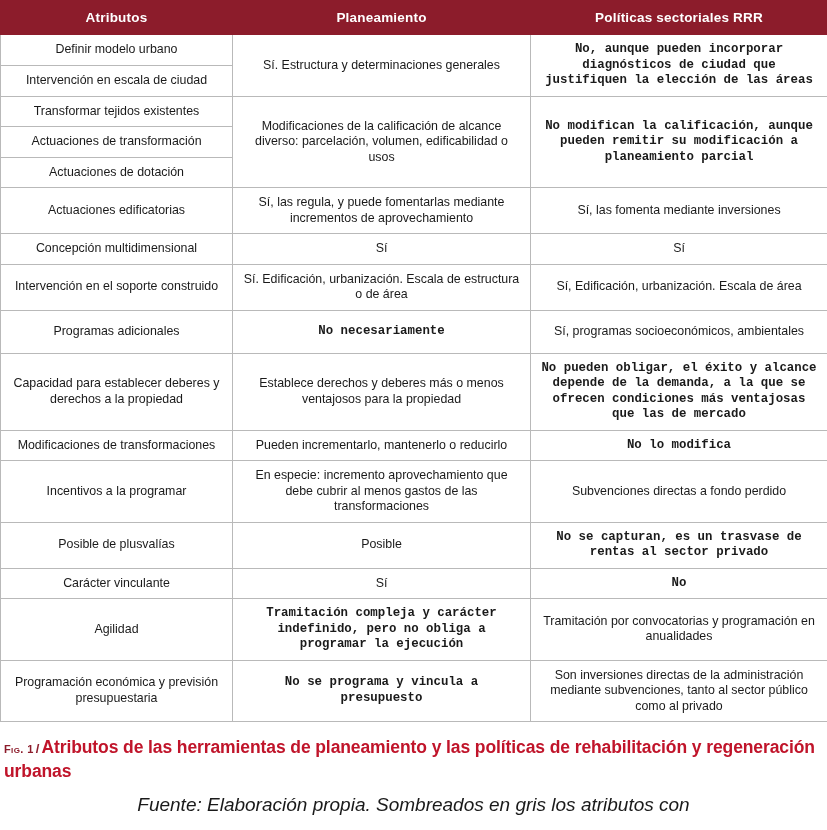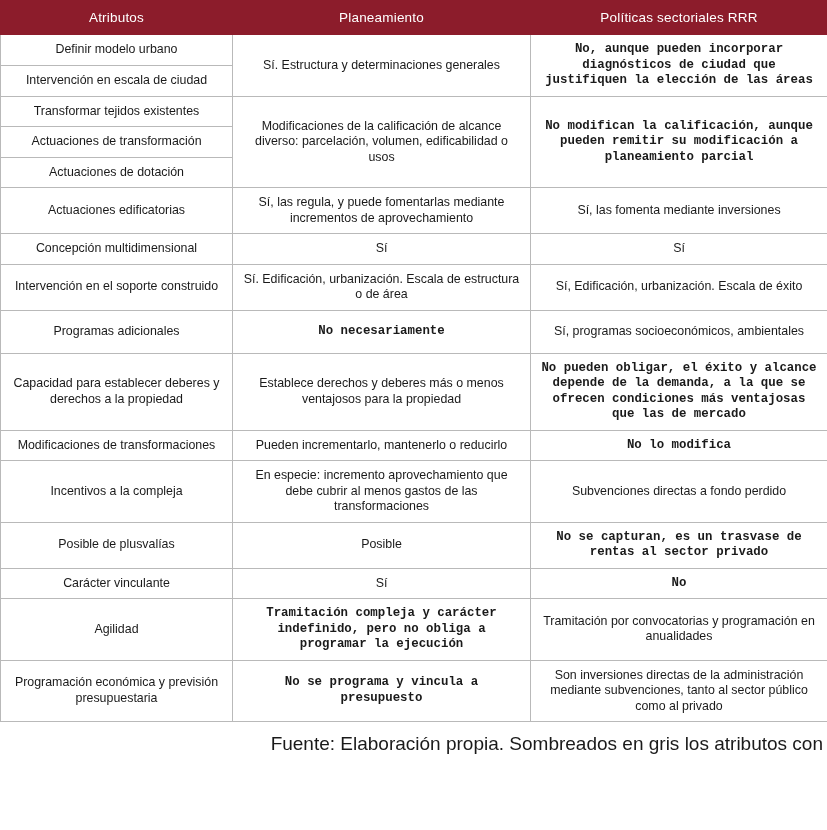--- a/index.html
+++ b/index.html
@@ -26,21 +26,21 @@
     table-layout: fixed;
   }
   table.matrix col.c-attr { width: 232px; }
   table.matrix col.c-plan { width: 298px; }
   table.matrix col.c-pol  { width: 297px; }
 
   table.matrix thead th {
     background: #8c1c2b;
     color: #ffffff;
     font-size: 13.5px;
-    font-weight: normal;
+    font-weight: bold;
     text-align: center;
     padding: 9px 12px;
     border: 1px solid #8c1c2b;
     letter-spacing: 0.2px;
   }
   table.matrix td {
     border: 1px solid #b9b9b9;
     font-size: 12.4px;
     line-height: 1.25;
     text-align: center;
@@ -82,21 +82,21 @@
     font-weight: bold;
     letter-spacing: -0.1px;
   }
   .source {
     margin: 10px 4px 0 4px;
     font-size: 19px;
     line-height: 1.28;
     color: #1a1a1a;
     text-align: right;
   }
-  .source .src-line1 { display: block; text-align: right; }
+  .source .src-line1 { display: block; text-align: center; font-style: italic; }
 </style>
 </head>
 <body>
 
 <div class="page">
 
   <table class="matrix">
     <colgroup>
       <col class="c-attr">
       <col class="c-plan">
@@ -143,21 +143,21 @@
 
       <tr>
         <td class="attr">Concepción multidimensional</td>
         <td class="shaded">Sí</td>
         <td class="shaded">Sí</td>
       </tr>
 
       <tr>
         <td class="attr">Intervención en el soporte construido</td>
         <td class="shaded">Sí. Edificación, urbanización. Escala de estructura o de área</td>
-        <td class="shaded">Sí, Edificación, urbanización. Escala de éxito</td>
+        <td class="shaded">Sí, Edificación, urbanización. Escala de área</td>
       </tr>
 
       <tr>
         <td class="attr tall">Programas adicionales</td>
         <td class="bold">No necesariamente</td>
         <td class="shaded">Sí, programas socioeconómicos, ambientales</td>
       </tr>
 
       <tr>
         <td class="attr">Capacidad para establecer deberes y derechos a la propiedad</td>
@@ -165,21 +165,21 @@
         <td class="bold">No pueden obligar, el éxito y alcance depende de la demanda, a la que se ofrecen condiciones más ventajosas que las de mercado</td>
       </tr>
 
       <tr>
         <td class="attr">Modificaciones de transformaciones</td>
         <td class="shaded">Pueden incrementarlo, mantenerlo o reducirlo</td>
         <td class="bold">No lo modifica</td>
       </tr>
 
       <tr>
-        <td class="attr">Incentivos a la compleja</td>
+        <td class="attr">Incentivos a la programar</td>
         <td class="shaded">En especie: incremento aprovechamiento que debe cubrir al menos gastos de las transformaciones</td>
         <td class="shaded">Subvenciones directas a fondo perdido</td>
       </tr>
 
       <tr>
         <td class="attr tall">Posible de plusvalías</td>
         <td class="shaded">Posible</td>
         <td class="bold">No se capturan, es un trasvase de rentas al sector privado</td>
       </tr>
 
@@ -197,18 +197,21 @@
 
       <tr>
         <td class="attr tall">Programación económica y previsión presupuestaria</td>
         <td class="bold">No se programa y vincula a presupuesto</td>
         <td class="shaded">Son inversiones directas de la administración mediante subvenciones, tanto al sector público como al privado</td>
       </tr>
 
     </tbody>
   </table>
 
+  <div class="figcaption">
+    <span class="fig-label">Fig. 1</span><span class="fig-slash">/</span><span class="fig-title">Atributos de las herramientas de planeamiento y las políticas de rehabilitación y regeneración urbanas</span>
+  </div>
 
   <div class="source">
     <span class="src-line1">Fuente: Elaboración propia. Sombreados en gris los atributos con</span>
   </div>
 
 </div>
 
 </body></html>

